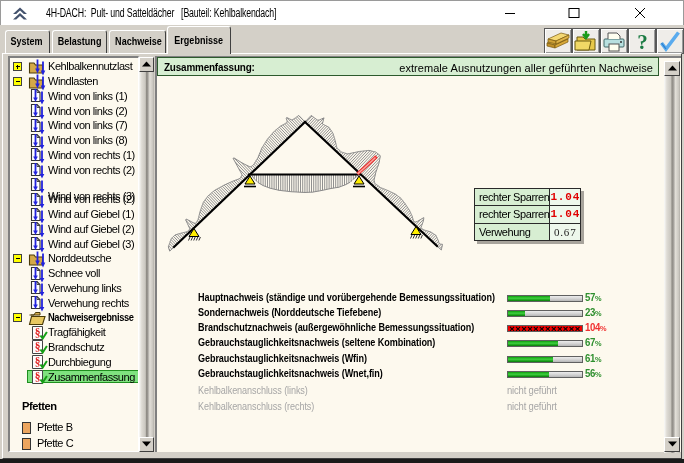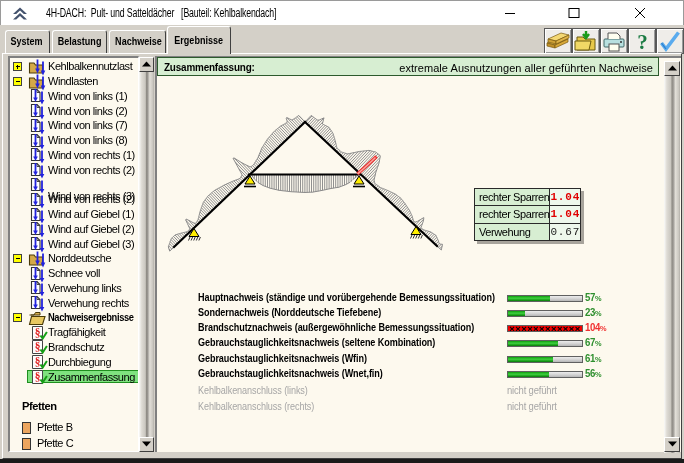--- a/index.html
+++ b/index.html
@@ -650,21 +650,21 @@
 <tr>
         <td style="background:#d7eed2;height:17.3px;padding-left:4px">rechter Sparren</td>
         <td style="background:#eef8ec;text-align:center;font-family:'Liberation Mono',monospace;font-weight:bold;color:#e00000;letter-spacing:0.8px">1.04</td>
       </tr>
 <tr>
         <td style="background:#d7eed2;height:17.3px;padding-left:4px">rechter Sparren</td>
         <td style="background:#eef8ec;text-align:center;font-family:'Liberation Mono',monospace;font-weight:bold;color:#e00000;letter-spacing:0.8px">1.04</td>
       </tr>
 <tr>
         <td style="background:#d7eed2;height:17.3px;padding-left:4px">Verwehung</td>
-        <td style="background:#eef8ec;text-align:center;font-family:Liberation Mono, monospace;color:#222;letter-spacing:0.8px">0.67</td>
+        <td style="background:#eef8ec;text-align:center;font-family:Liberation Serif, serif;color:#222;letter-spacing:0.8px">0.67</td>
       </tr>
 </tbody>
   </table>
 <div class="blab" style="top:291.1px">Hauptnachweis (ständige und vorübergehende Bemessungssituation)</div>
 <div class="bar" style="top:295.1px">
     <div class="bfill" style="width:42.2px"></div>
   </div>
 <div class="bpct g" style="top:291.1px">57<span style="font-size:8px">%</span></div>
 <div class="blab" style="top:306.2px">Sondernachweis (Norddeutsche Tiefebene)</div>
 <div class="bar" style="top:310.2px">

